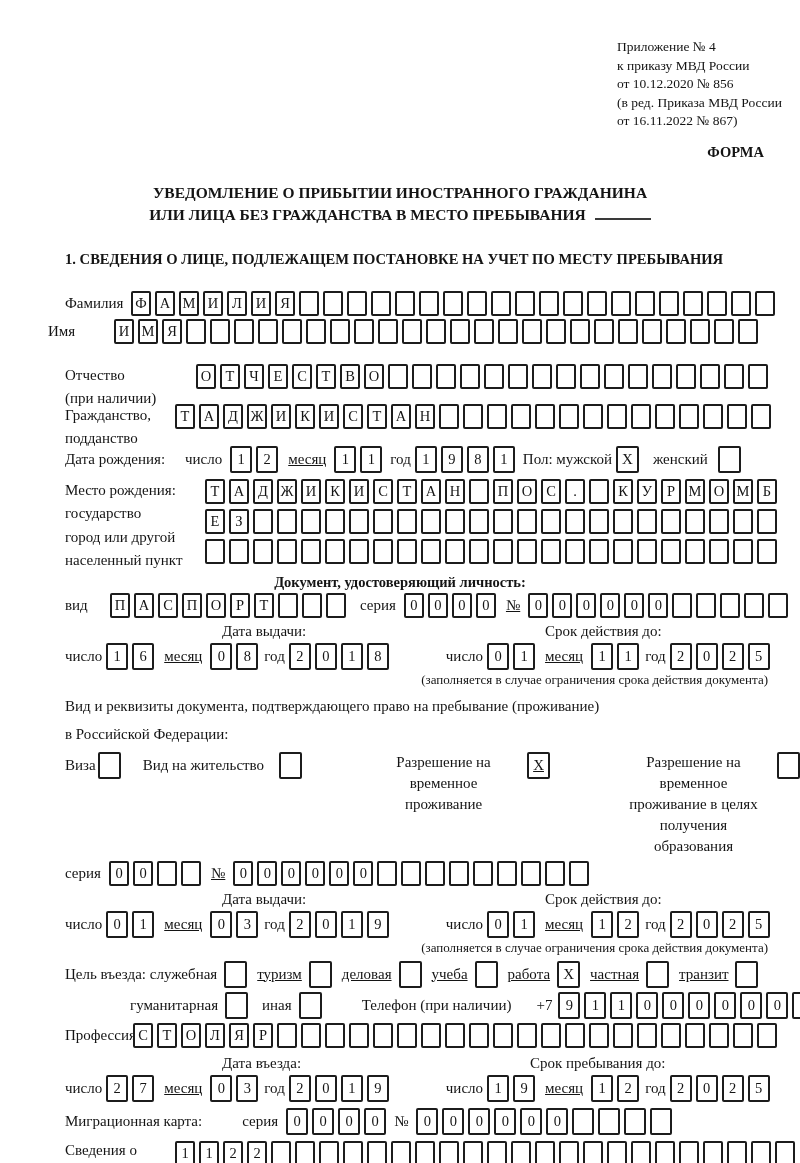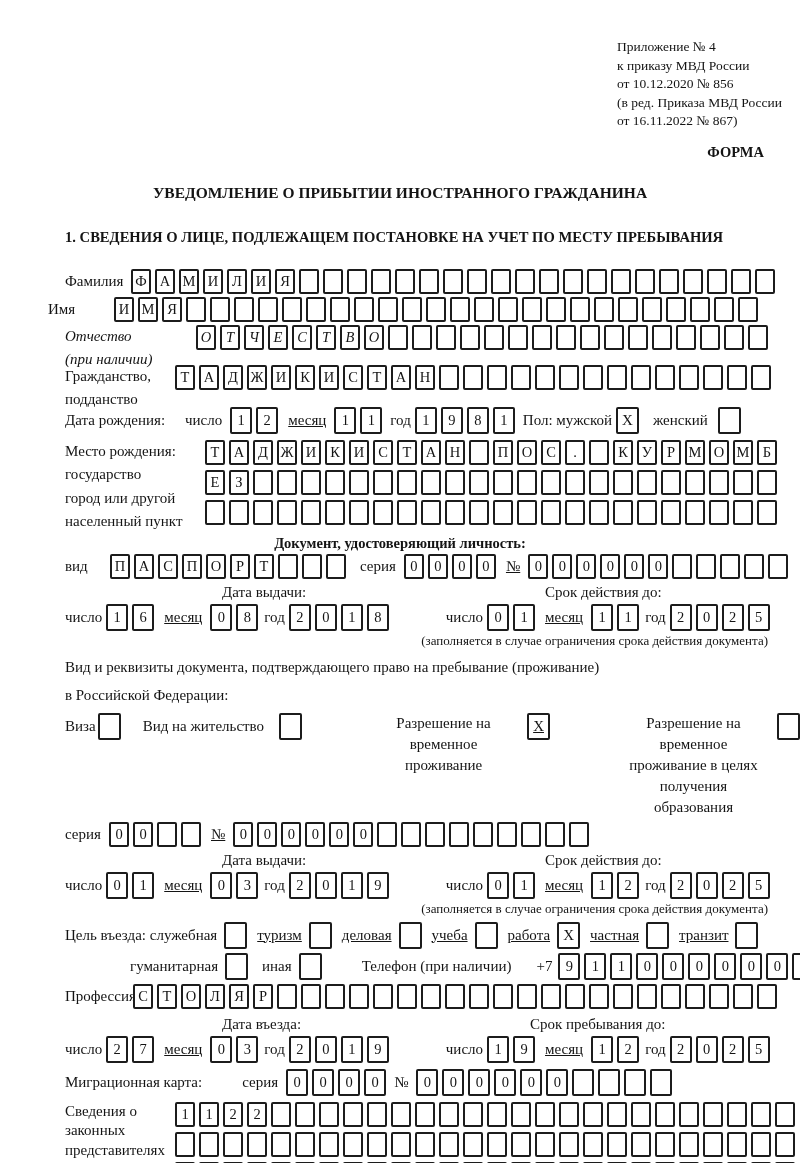--- a/index.html
+++ b/index.html
@@ -64,20 +64,23 @@
     <div>Приложение № 4</div>
     <div>к приказу МВД России</div>
     <div>от 10.12.2020 № 856</div>
     <div>(в ред. Приказа МВД России</div>
     <div>от 16.11.2022 № 867)</div>
   </div>
   <div class="forma">ФОРМА</div>
 
   <div class="title">
     <div>УВЕДОМЛЕНИЕ О ПРИБЫТИИ ИНОСТРАННОГО ГРАЖДАНИНА</div>
+    <div>
+      <span>ИЛИ ЛИЦА БЕЗ ГРАЖДАНСТВА В МЕСТО ПРЕБЫВАНИЯ</span><span class="uline"></span>
+    </div>
   </div>
 
   <div class="sect">1. СВЕДЕНИЯ О ЛИЦЕ, ПОДЛЕЖАЩЕМ ПОСТАНОВКЕ НА УЧЕТ ПО МЕСТУ ПРЕБЫВАНИЯ</div>
 
   <div class="frow" style="margin-top:23px;">
     <div class="lbl" style="width:66px;">Фамилия</div>
     <span class="cells">
         <span class="cell">Ф</span>
         <span class="cell">А</span>
         <span class="cell">М</span>
@@ -134,21 +137,21 @@
         <span class="cell"></span>
         <span class="cell"></span>
         <span class="cell"></span>
         <span class="cell"></span>
         <span class="cell"></span>
         <span class="cell"></span>
         <span class="cell"></span>
       </span>
   </div>
 
-  <div class="frow" style="margin-top:3px;font-style:italic;">
+  <div class="frow" style="margin-top:20px;">
     <div class="lblblk" style="width:131px; line-height:23px;">
       <div>Отчество</div>
       <div>(при наличии)</div>
     </div>
     <span class="cells">
         <span class="cell">О</span>
         <span class="cell">Т</span>
         <span class="cell">Ч</span>
         <span class="cell">Е</span>
         <span class="cell">С</span>

